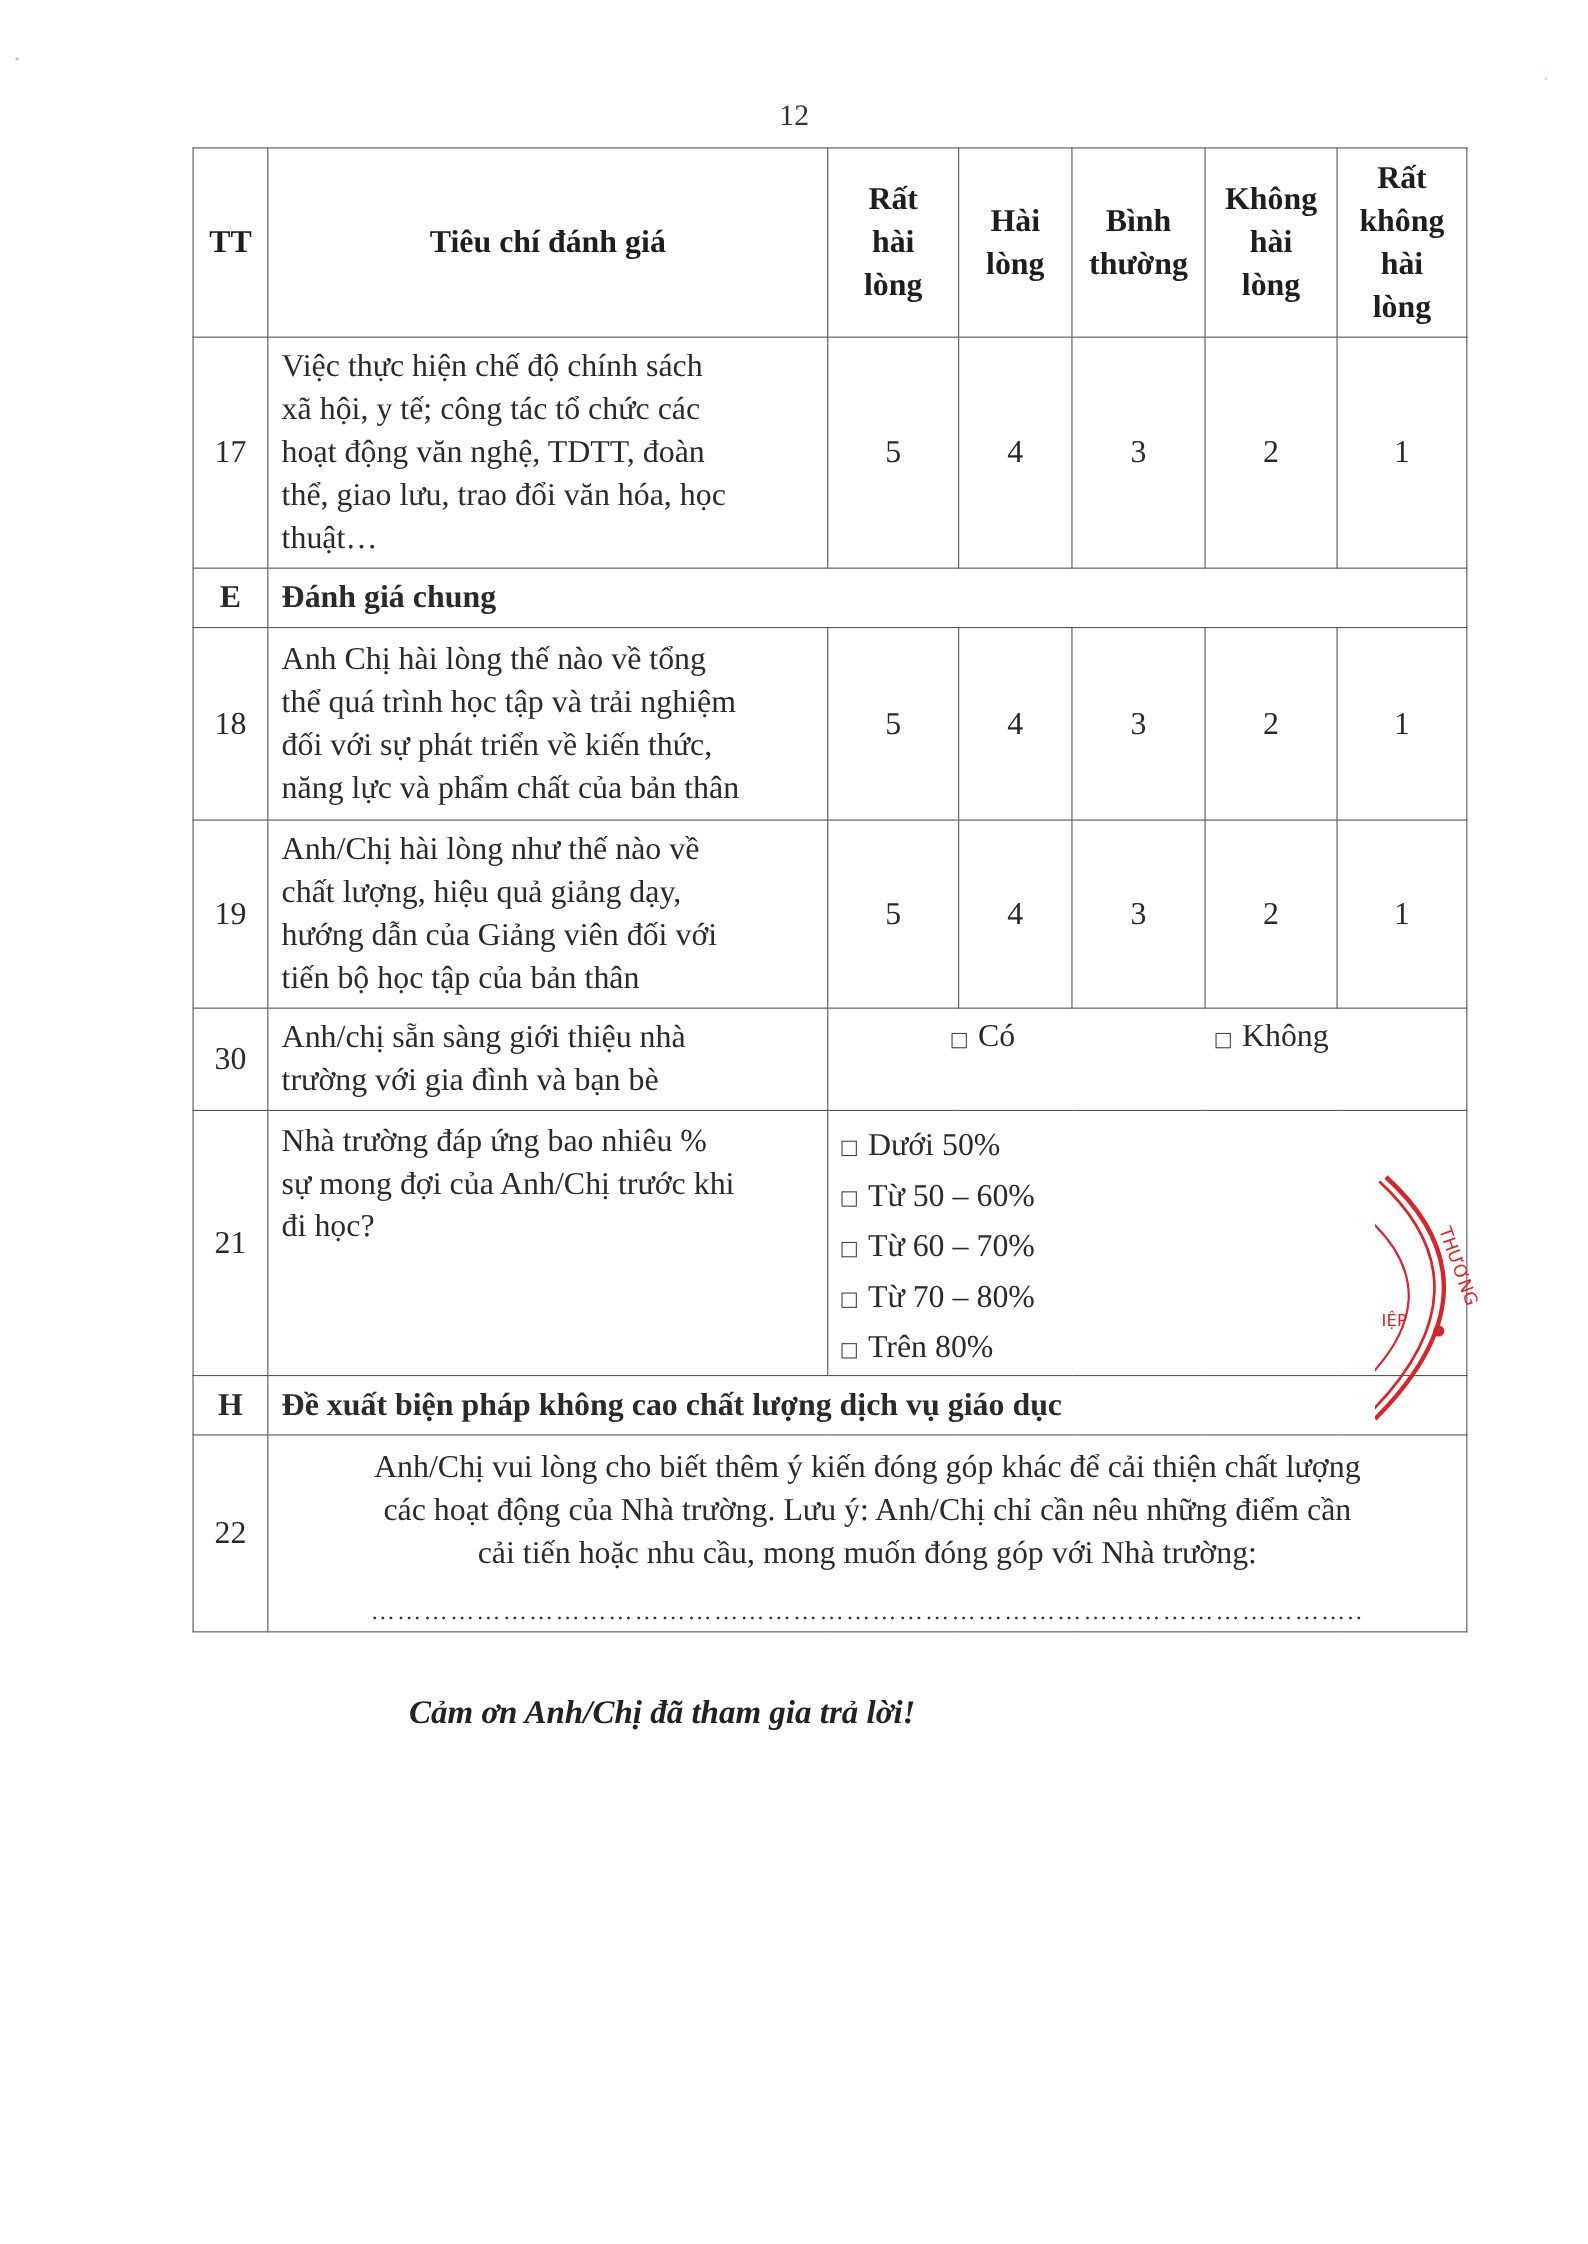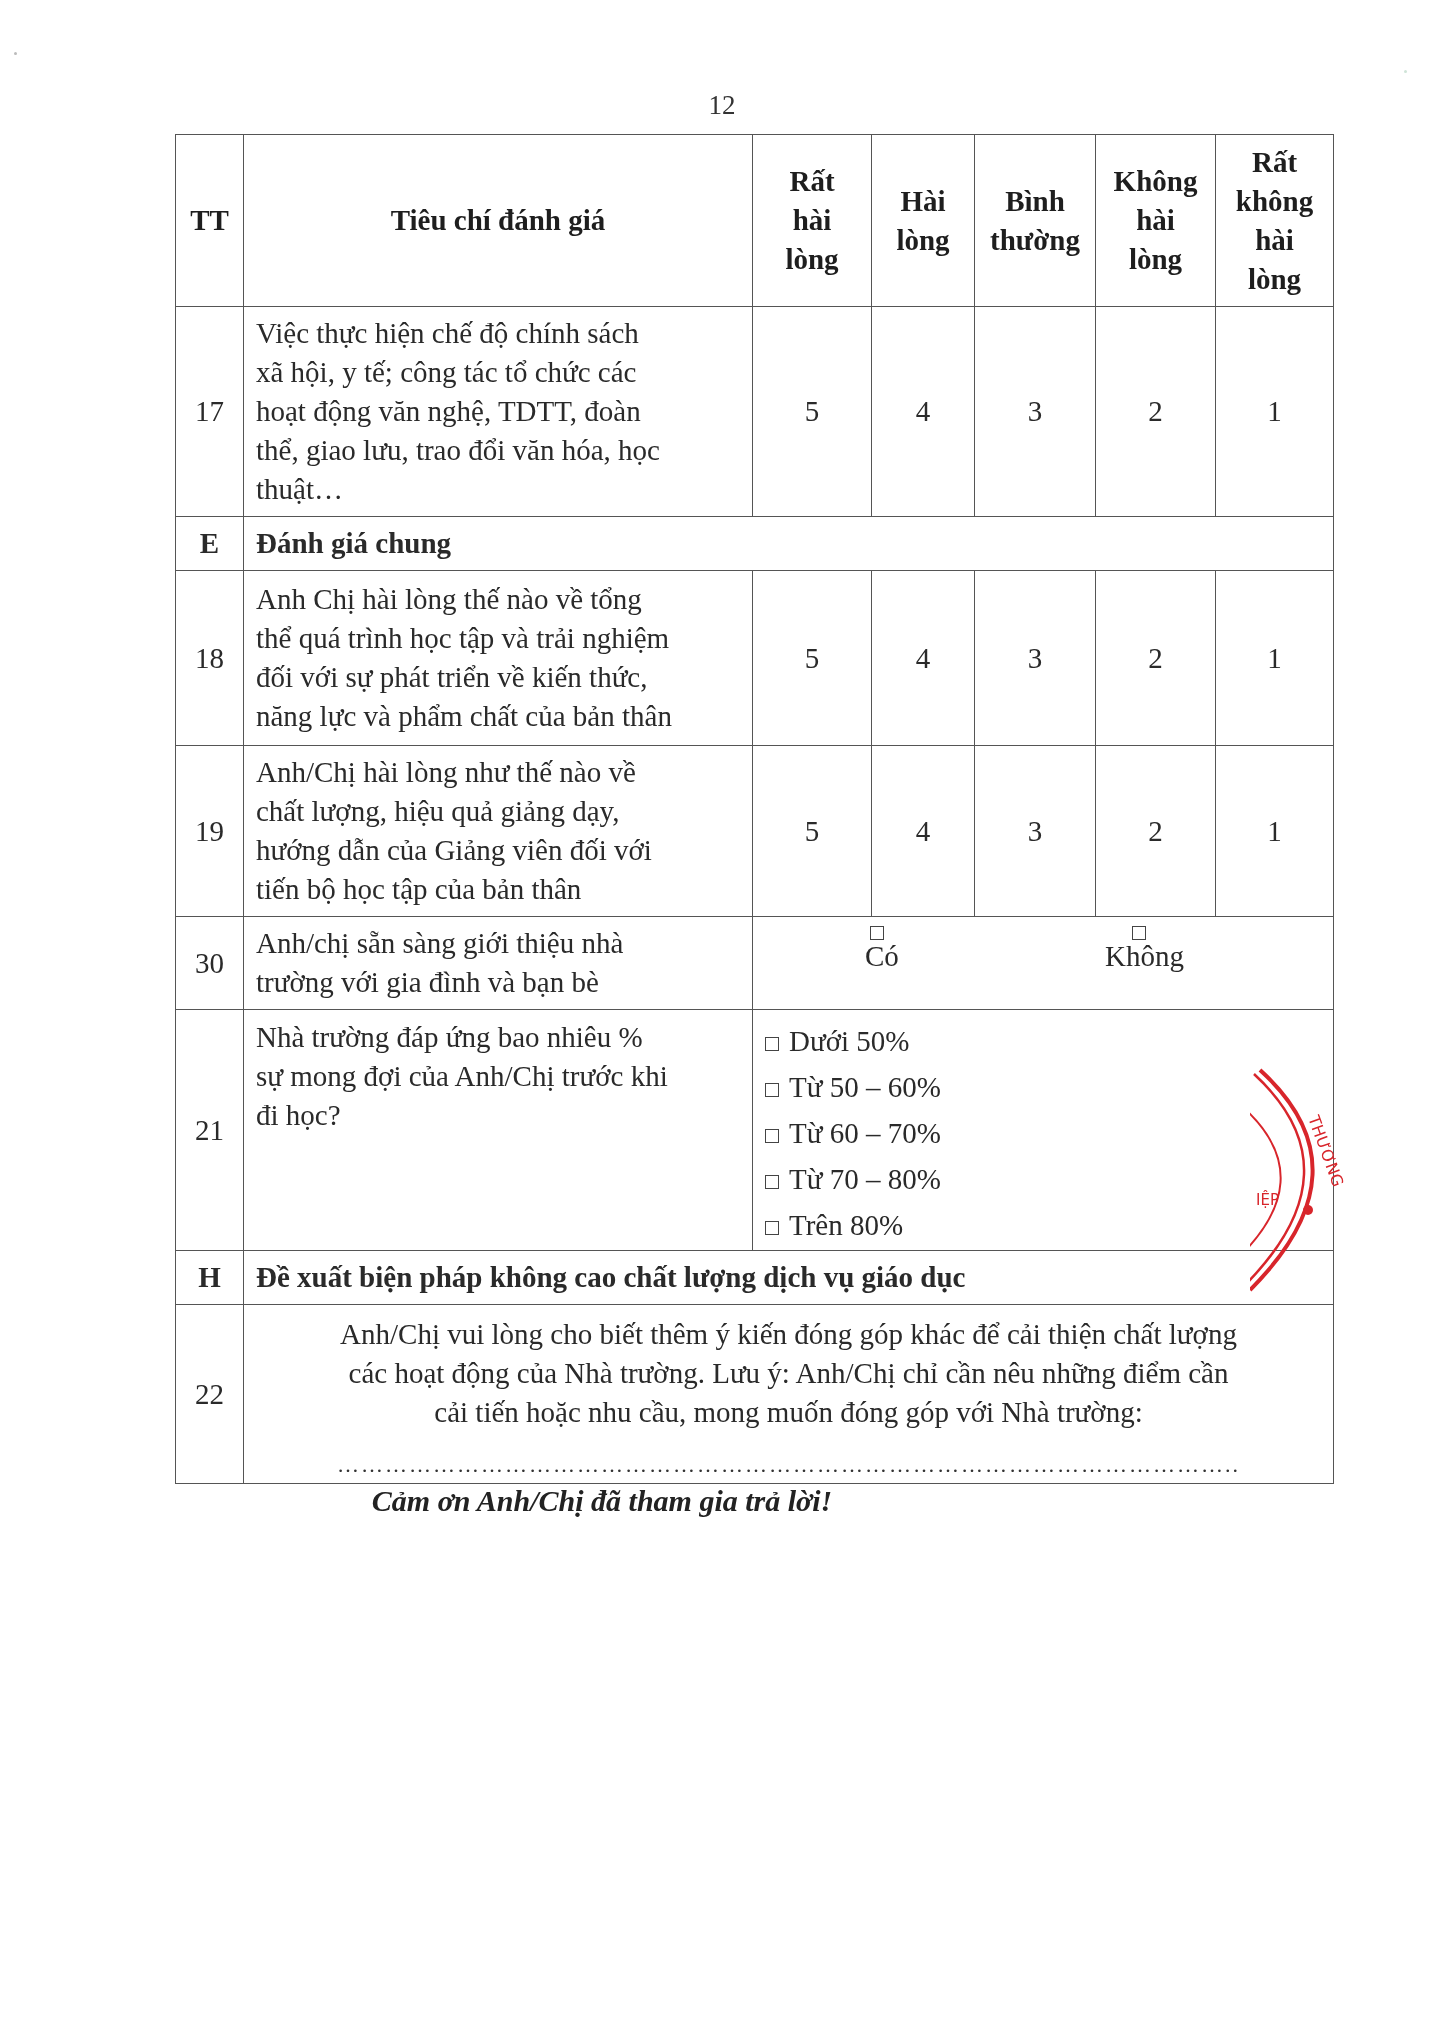--- a/index.html
+++ b/index.html
@@ -31,32 +31,32 @@
   .row19 { height: 171px; }
   .row20 { height: 92px; }
   .row21 { height: 241px; }
   .row22 { height: 179px; }
   .opt-line { display: flex; align-items: center; }
   .box {
     display: inline-block; width: 14px; height: 14px; border: 1.5px solid #444;
     margin-right: 10px; box-sizing: border-box; position: relative; top: 3px;
   }
   .yn-wrap { position: relative; height: 92px; }
-  .yn-opt { position: absolute; top: 6px; flex-direction: column; }
+  .yn-opt { position: absolute; top: 6px; }
   .yn-yes { left: 112px; }
   .yn-no { left: 352px; }
   .pct-list { padding: 8px 0 0 12px; }
   .pct-list .opt-line { height: 46px; }
   .q22-text { text-align: center; padding: 10px 8px 0 8px; font-family: Liberation Serif, serif; }
   .dots {
     text-align: center; letter-spacing: 2px; font-size: 22px; line-height: 30px;
     margin-top: 18px; color: #333; overflow: hidden; white-space: nowrap;
   }
   .thanks {
-    position: absolute; left: 0; width: 1204px; top: 1484px; text-align: center;
+    position: absolute; left: 0; width: 1204px; top: 1540px; text-align: center;
     font-style: italic; font-weight: bold; font-size: 30px; color: #222;
   }
   .stamp { position: absolute; left: 1250px; top: 1060px; width: 120px; height: 240px; pointer-events: none; }
   .scan-dot { position: absolute; width: 3px; height: 3px; border-radius: 50%; background: #bbb; }
 </style>
 </head>
 <body>
 
 <div class="page-number">12</div>
 

